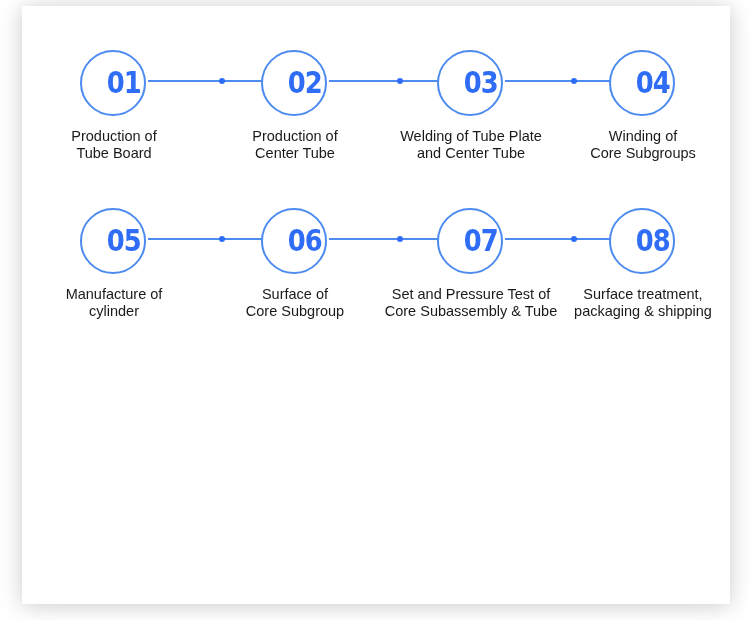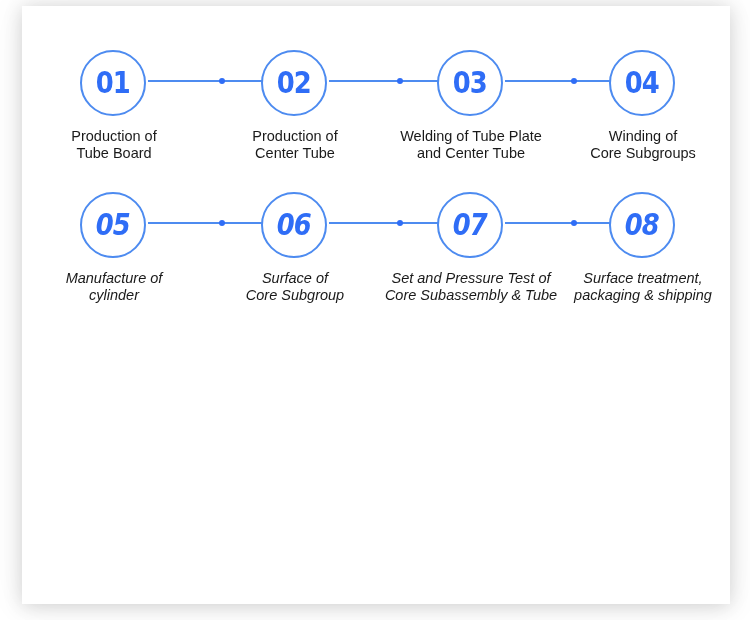--- a/index.html
+++ b/index.html
@@ -33,42 +33,42 @@
 
   
   .flow-row {
     position: absolute;
     left: 0;
     top: 0;
     width: 708px;
     height: 130px;
   }
   #row-1 { top: 36px; }
-  #row-2 { top: 178px; font-style: italic; }
+  #row-2 { top: 194px; }
 
   .node {
     position: absolute;
     top: 0;
     width: 0;
     height: 0;
   }
 
   .circle {
     position: absolute;
     left: -34px;
     top: 8px;
     width: 62px;
     height: 62px;
     border: 2px solid #4d8bf0;
     border-radius: 50%;
     background: #ffffff;
     box-sizing: content-box;
     display: flex;
     align-items: center;
-    justify-content: center;
+    justify-content: flex-end;
   }
 
   .circle-num {
     font-family: "DejaVu Sans", sans-serif;
     font-weight: bold;
     font-size: 30px;
     line-height: 30px;
     color: #2f6df6;
     letter-spacing: -1px;
     transform: scaleX(0.86);

